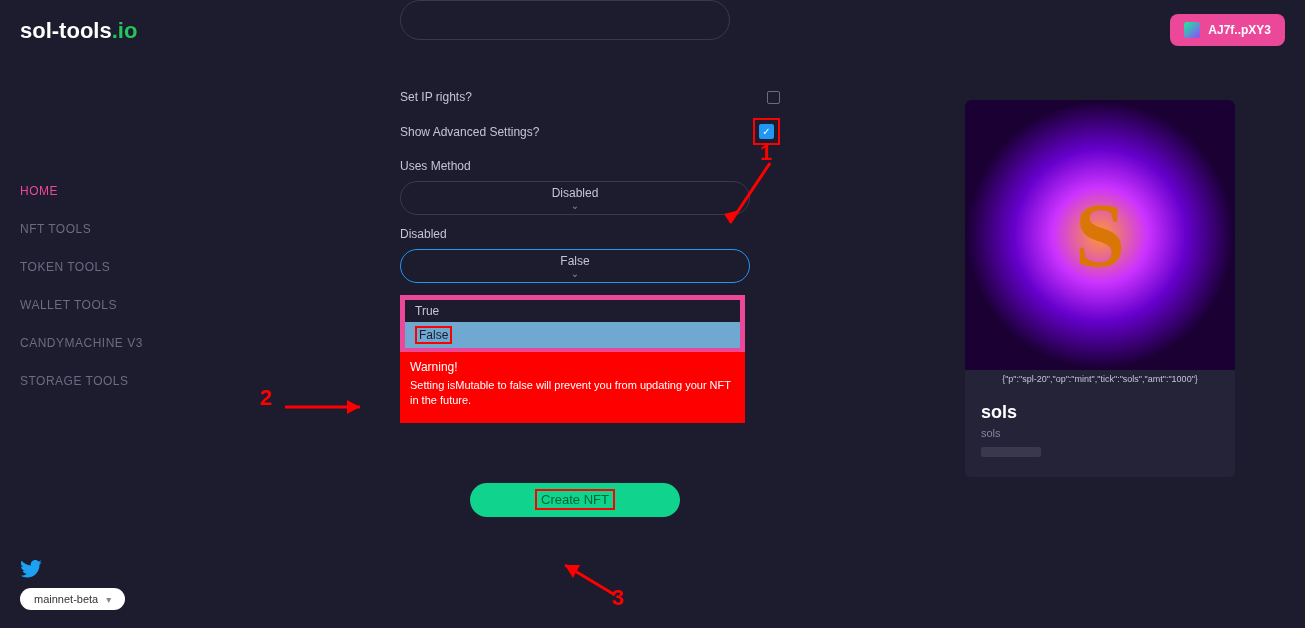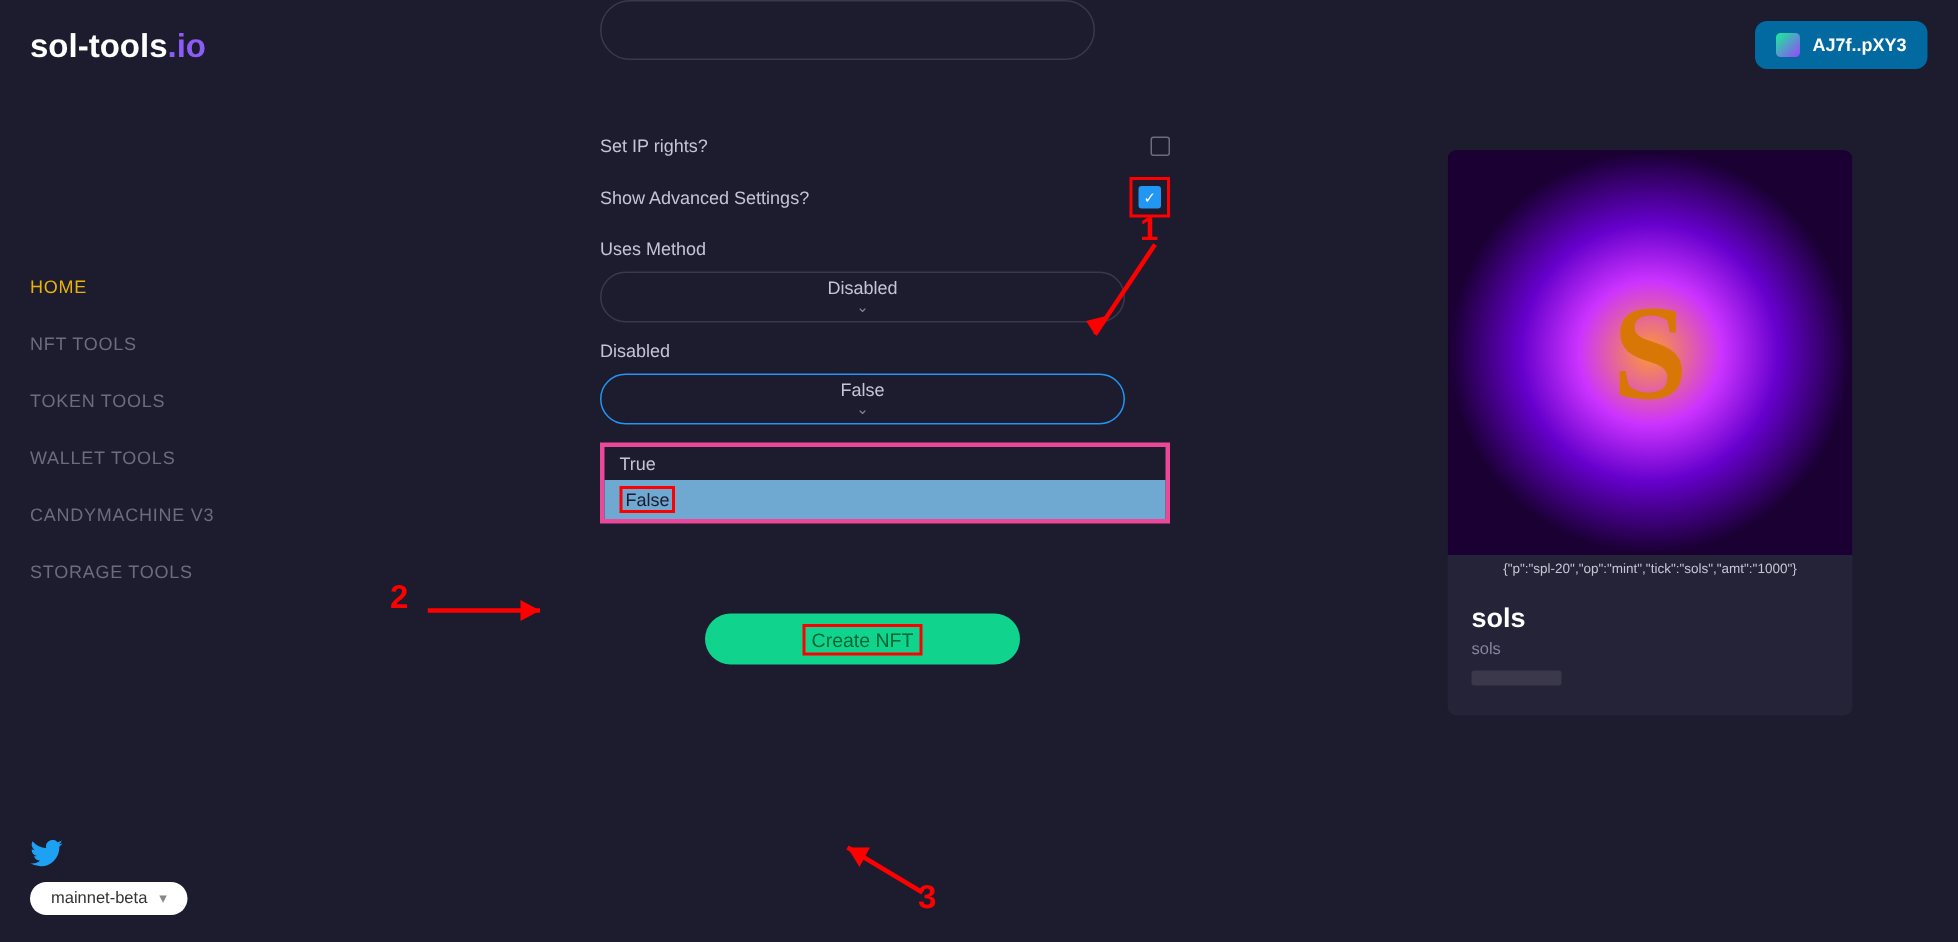--- a/index.html
+++ b/index.html
@@ -20,29 +20,29 @@
   display: flex;
   flex-direction: column;
   position: relative;
 }
 .logo {
   font-size: 22px;
   font-weight: 600;
   color: #fff;
   margin-bottom: 140px;
 }
-.logo .dot-io { color: #8b5cf6; }
+.logo .dot-io { color: #22c55e; }
 .nav { display: flex; flex-direction: column; gap: 24px; }
 .nav-item {
   color: #6d6b7f;
   font-size: 12px;
   letter-spacing: 0.5px;
   cursor: pointer;
 }
-.nav-item.active { color: #eab308; }
+.nav-item.active { color: #ec4899; }
 .sidebar-bottom {
   position: absolute;
   bottom: 18px;
   left: 20px;
   display: flex;
   flex-direction: column;
   gap: 10px;
 }
 .network-pill {
   background: #fff;
@@ -124,23 +124,23 @@
   margin-bottom: 12px;
   flex-direction: column;
 }
 .select-pill.active { border-color: #2196f3; }
 .field-name {
   color: #c6c4d4;
   font-size: 12px;
   margin-bottom: 8px;
 }
 .dropdown-open {
-  width: 380px;
+  width: 345px;
   background: #1d1b2e;
-  border: 3px solid #ec4899;
+  border: 5px solid #ec4899;
   font-size: 12px;
 }
 .dropdown-option {
   padding: 4px 10px;
   color: #c6c4d4;
   cursor: pointer;
 }
 .dropdown-option.selected {
   background: #6fa8d1;
   color: #1d1b2e;
@@ -226,21 +226,21 @@
 .preview-bar {
   width: 60px;
   height: 10px;
   background: #3a384a;
   border-radius: 2px;
 }
 .wallet-pill {
   position: absolute;
   top: 14px;
   right: 20px;
-  background: #0369a1;
+  background: #ec4899;
   color: #fff;
   font-size: 12px;
   font-weight: 600;
   padding: 8px 14px;
   border-radius: 8px;
   display: flex;
   align-items: center;
   gap: 8px;
   cursor: pointer;
 }
@@ -316,20 +316,24 @@
       <span>False</span>
       <span class="chev">⌄</span>
     </div>
 
     <div class="dropdown-open">
       <div class="dropdown-option">True</div>
       <div class="dropdown-option selected">
         <span class="red-inner">False</span>
       </div>
     </div>
+    <div class="warning-box">
+      <div class="warning-title">Warning!</div>
+      <div class="warning-text">Setting isMutable to false will prevent you from updating your NFT in the future.</div>
+    </div>
 
     <button class="create-btn">
       <span class="btn-red-box">Create NFT</span>
     </button>
   </div>
 
   <div class="preview-card">
     <div class="preview-img">
       <span class="preview-s">S</span>
     </div>

